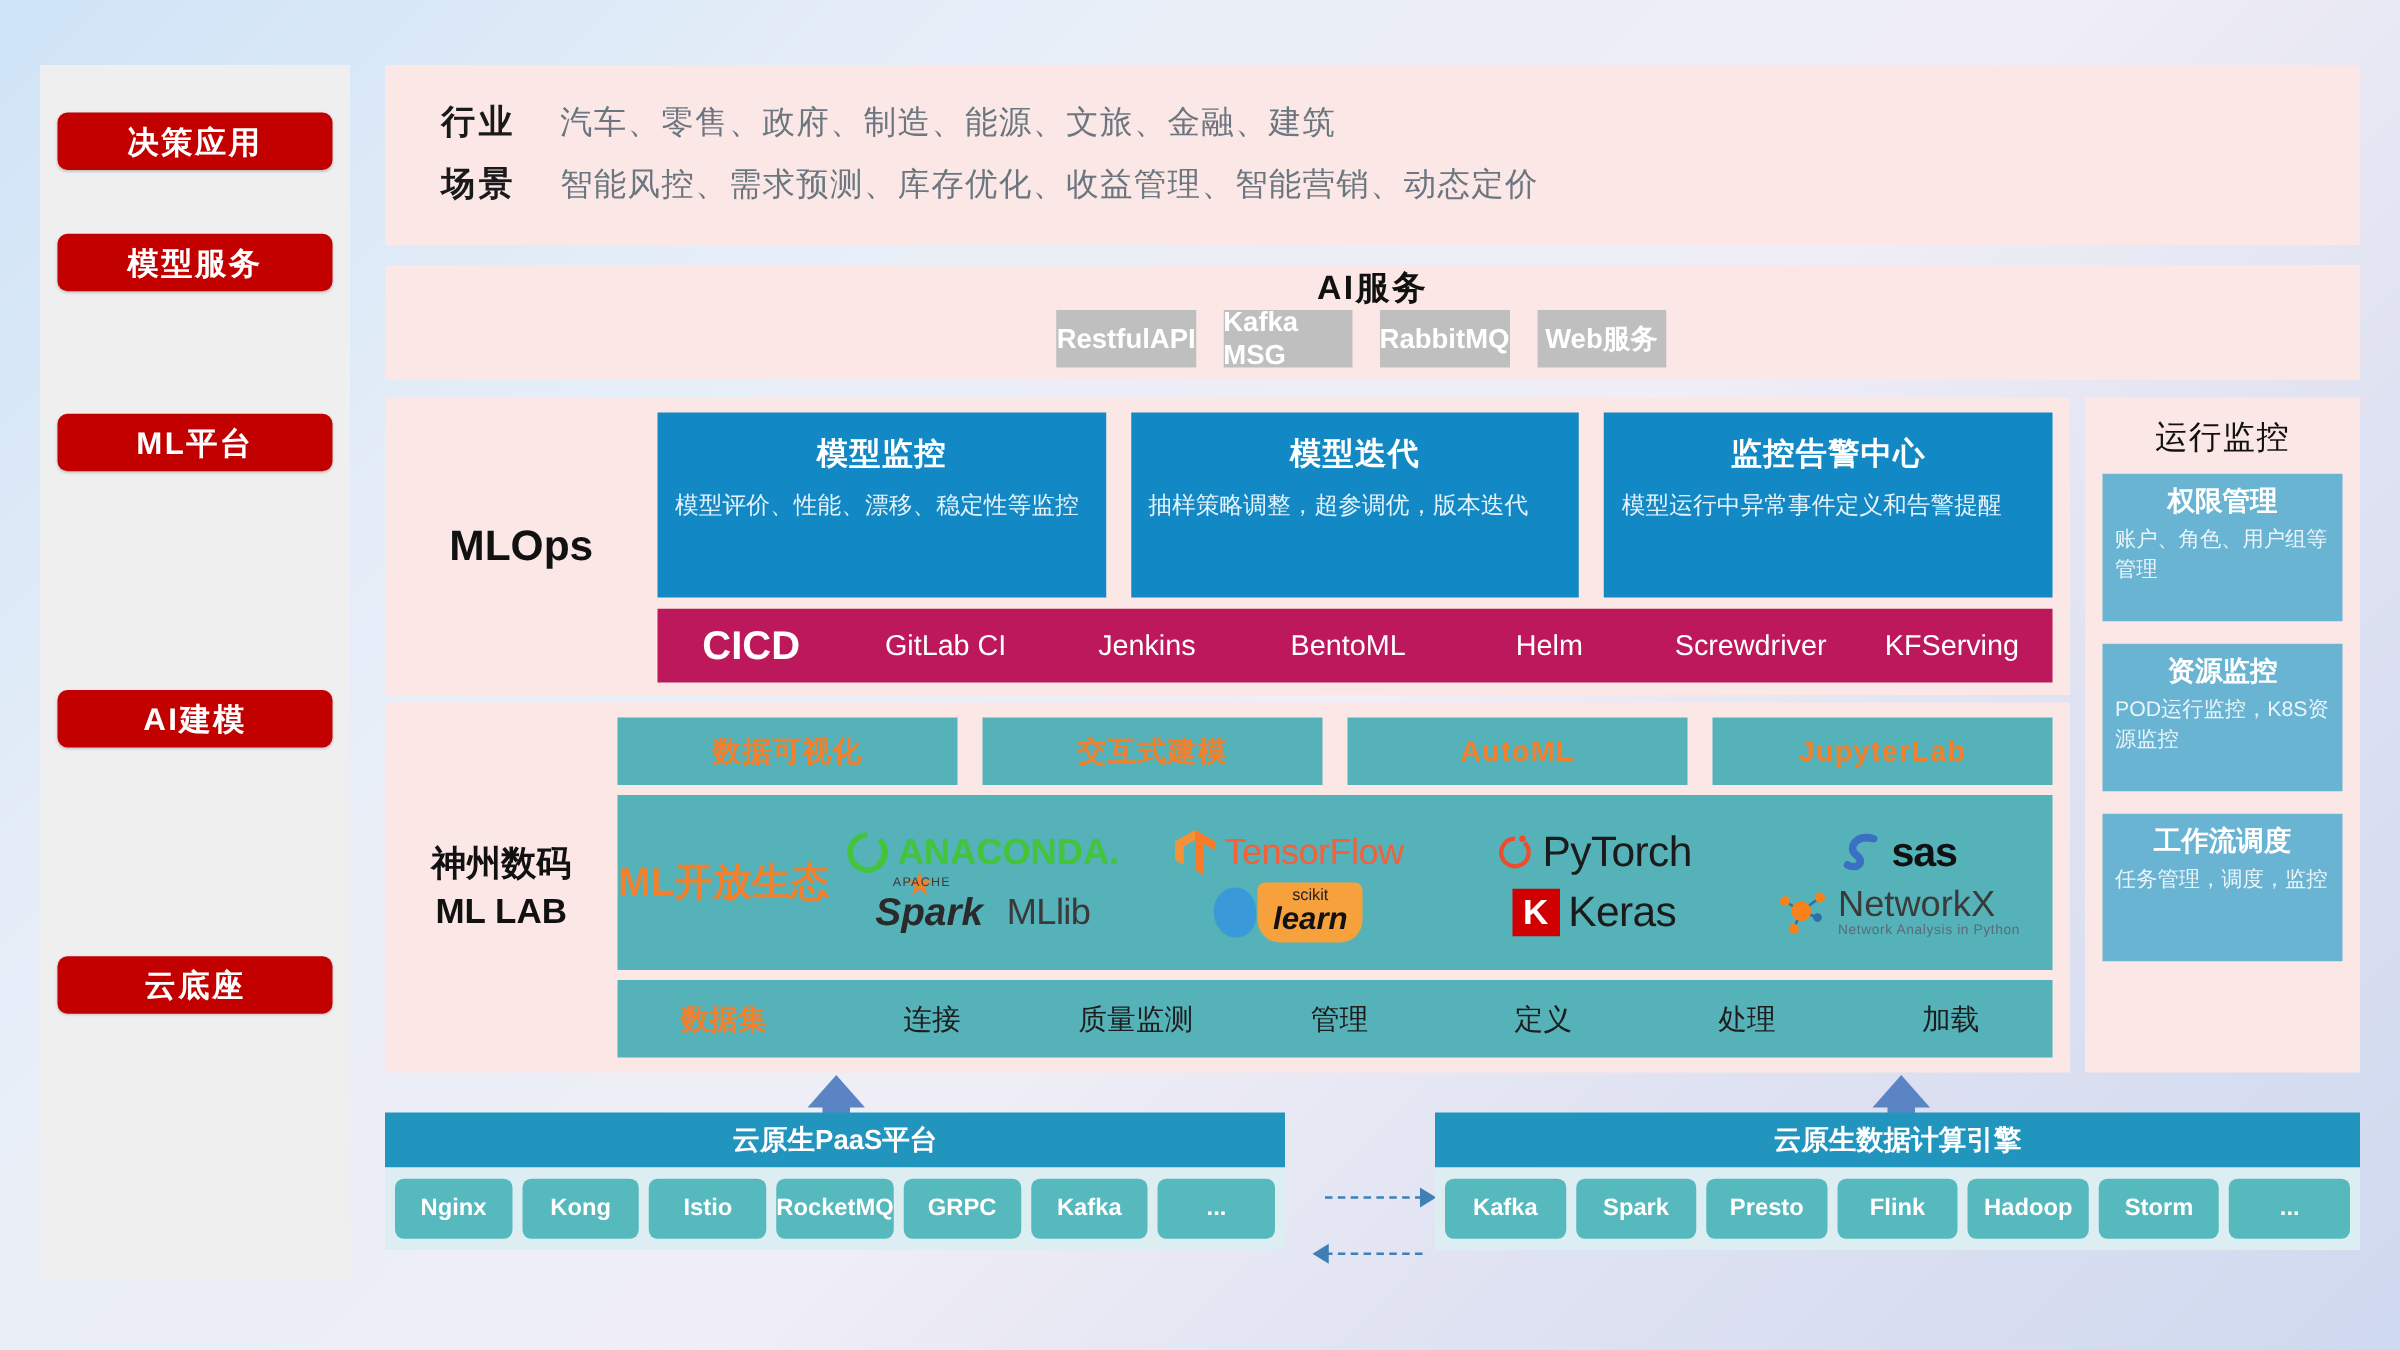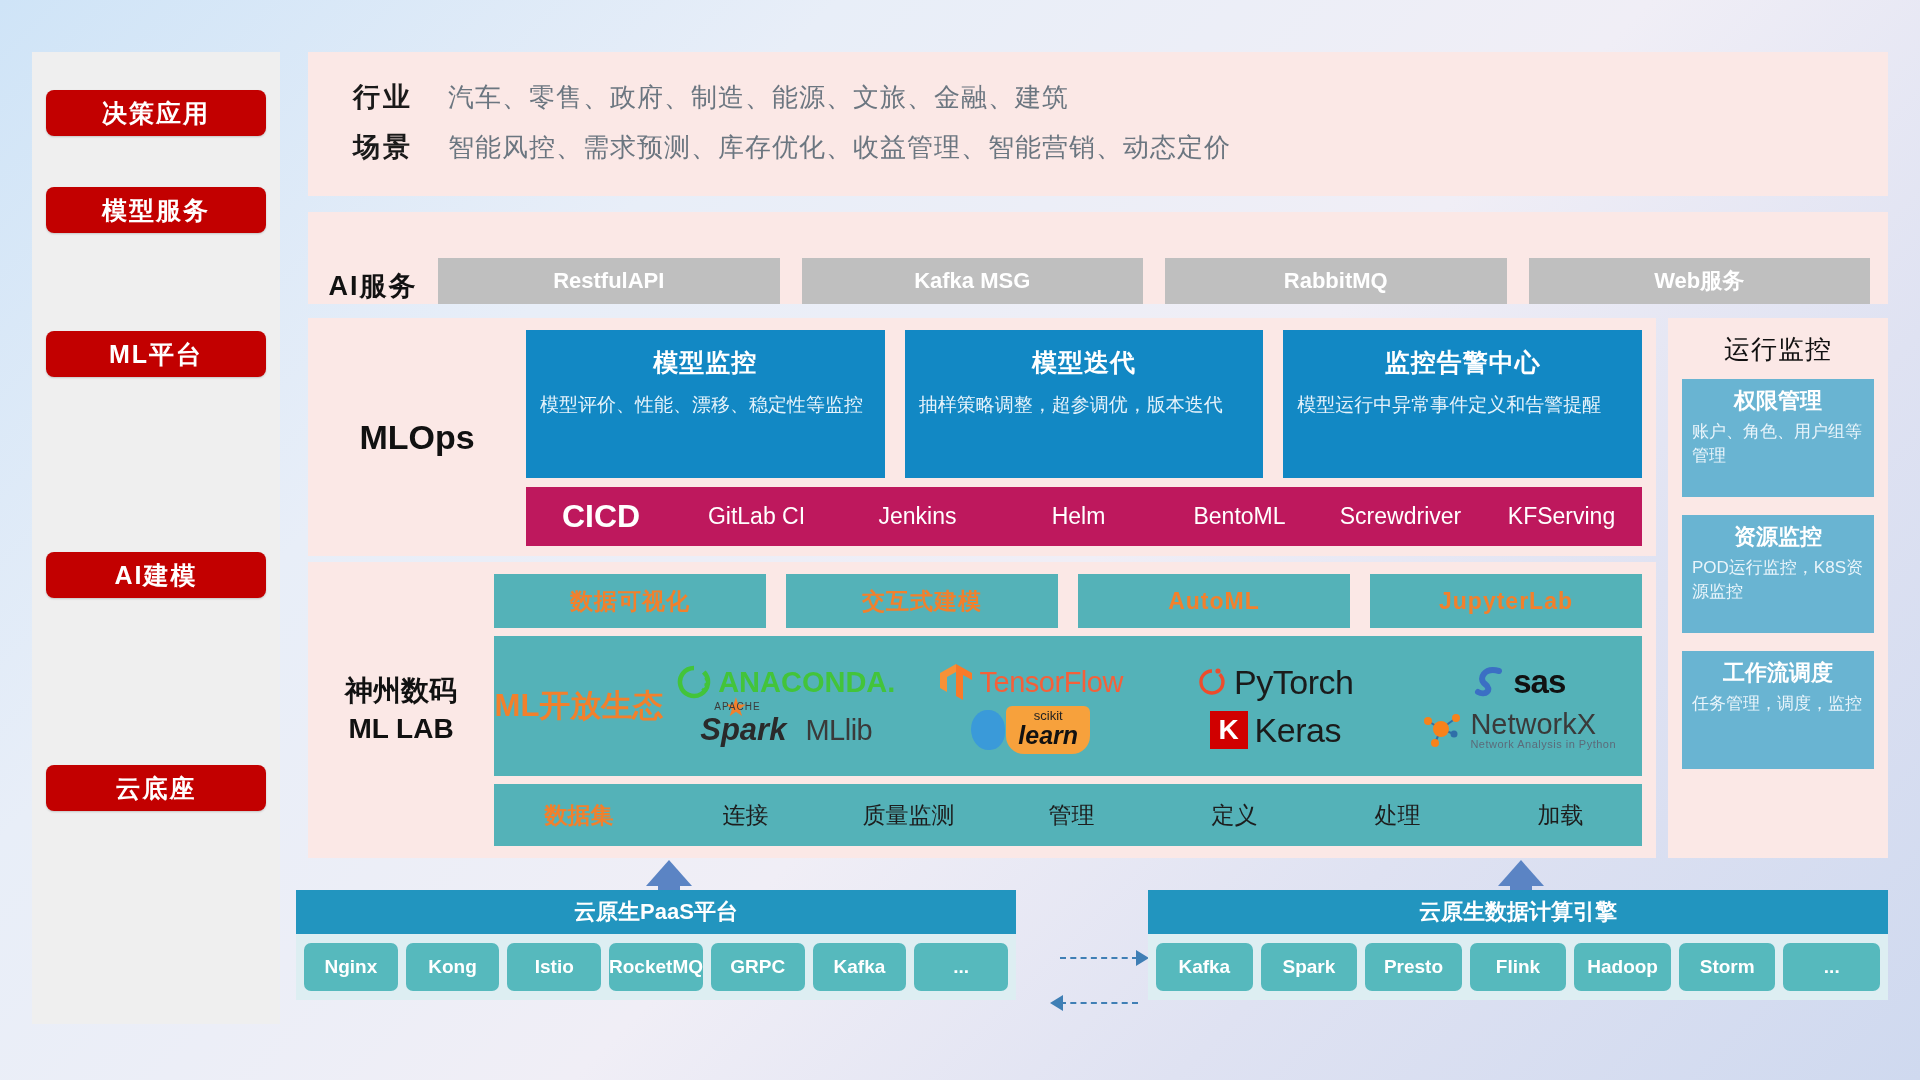--- a/index.html
+++ b/index.html
@@ -29,21 +29,21 @@
   
   #band-app{left:308px;top:52px;width:1580px;height:144px;}
   .row-line{display:flex;align-items:center;height:50px;}
   .row-key{
     width:130px;text-align:center;font-size:27px;font-weight:bold;color:#1a1a1a;
     letter-spacing:3px;flex:none;
   }
   .row-val{font-size:26px;color:#6b7680;letter-spacing:1px;}
 
   
-  #band-svc{left:308px;top:212px;width:1580px;height:92px;display:flex;align-items:flex-end;}
+  #band-svc{left:308px;top:212px;width:1580px;height:92px;display:flex;align-items:center;flex-direction:column;}
   .svc-key{width:130px;flex:none;text-align:center;font-size:27px;font-weight:bold;color:#111;letter-spacing:2px;}
   .svc-items{flex:1;display:flex;gap:22px;padding-right:18px;}
   .svc-chip{
     flex:1;height:46px;background:#bfbfbf;color:#fff;
     display:flex;align-items:center;justify-content:center;
     font-size:22px;font-weight:bold;
   }
 
   
   #band-mlops{left:308px;top:318px;width:1348px;height:238px;}
@@ -94,21 +94,21 @@
   #band-mon{left:1668px;top:318px;width:220px;height:540px;}
   .mon-title{text-align:center;font-size:26px;font-weight:normal;color:#111;padding:14px 0 12px;letter-spacing:1px;}
   .mon-card{
     margin:0 14px 18px;background:#69b4d2;padding:7px 10px 10px;box-sizing:border-box;
   }
   .mon-card-title{color:#fff;font-size:22px;font-weight:bold;text-align:center;margin-bottom:4px;}
   .mon-card-desc{color:#eaf5fb;font-size:17px;line-height:24px;}
 
   
   .paas{position:absolute;}
-  #paas-left{left:296px;top:890px;width:720px;}
+  #paas-left{left:308px;top:890px;width:720px;}
   #paas-right{left:1148px;top:890px;width:740px;}
   .paas-head{
     height:44px;background:#2295bf;color:#fff;font-size:22px;font-weight:bold;
     display:flex;align-items:center;justify-content:center;
   }
   .paas-body{background:#ddeef2;padding:9px 8px;display:flex;gap:8px;}
   .paas-chip{
     flex:1;min-width:0;background:#56b9bd;border-radius:7px;color:#fff;
     font-size:19px;font-weight:bold;height:48px;
     display:flex;align-items:center;justify-content:center;text-align:center;
@@ -172,22 +172,22 @@
           </div>
           <div class="mlops-card">
             <div class="mc-title">监控告警中心</div>
             <div class="mc-desc">模型运行中异常事件定义和告警提醒</div>
           </div>
         </div>
         <div class="cicd">
           <div class="cicd-key">CICD</div>
           <div class="cicd-item">GitLab CI</div>
           <div class="cicd-item">Jenkins</div>
+          <div class="cicd-item">BentoML</div>
           <div class="cicd-item">Helm</div>
-          <div class="cicd-item">BentoML</div>
           <div class="cicd-item">Screwdriver</div>
           <div class="cicd-item">KFServing</div>
         </div>
       </div>
     </div>
   </div>
 
   <div class="band" id="band-lab">
     <div class="lab-wrap">
       <div class="lab-key">

